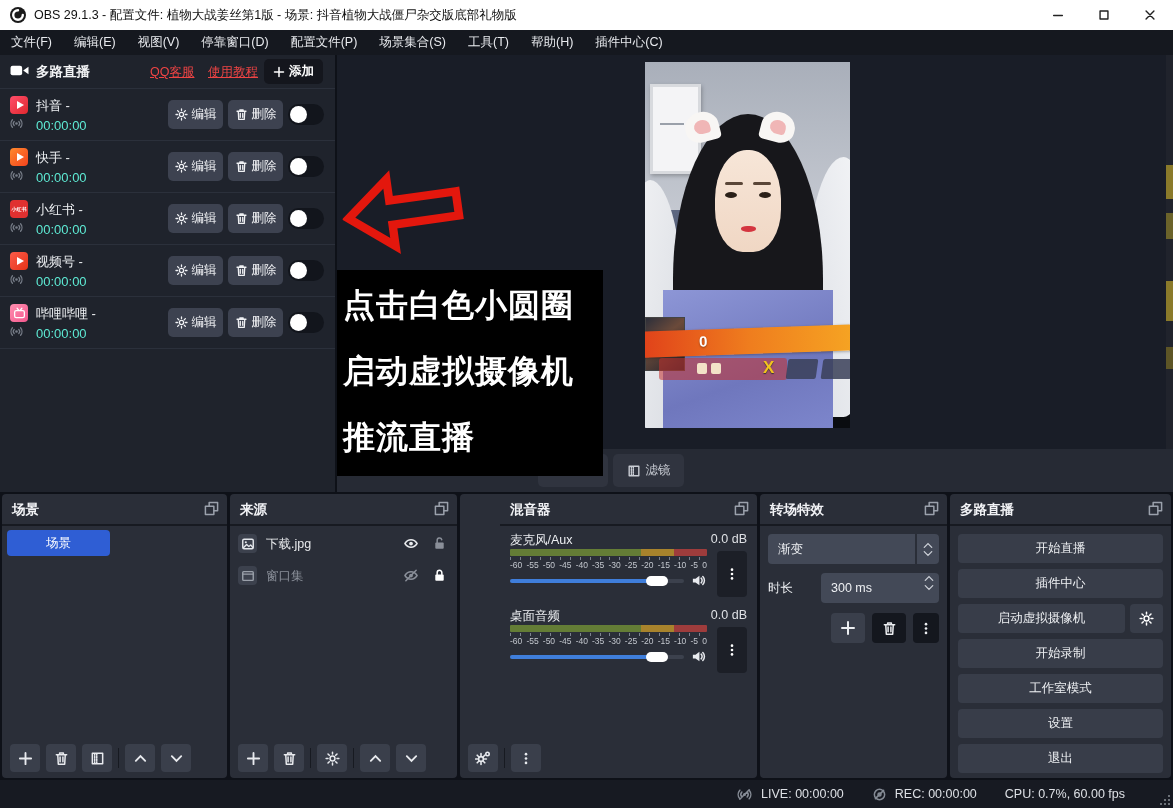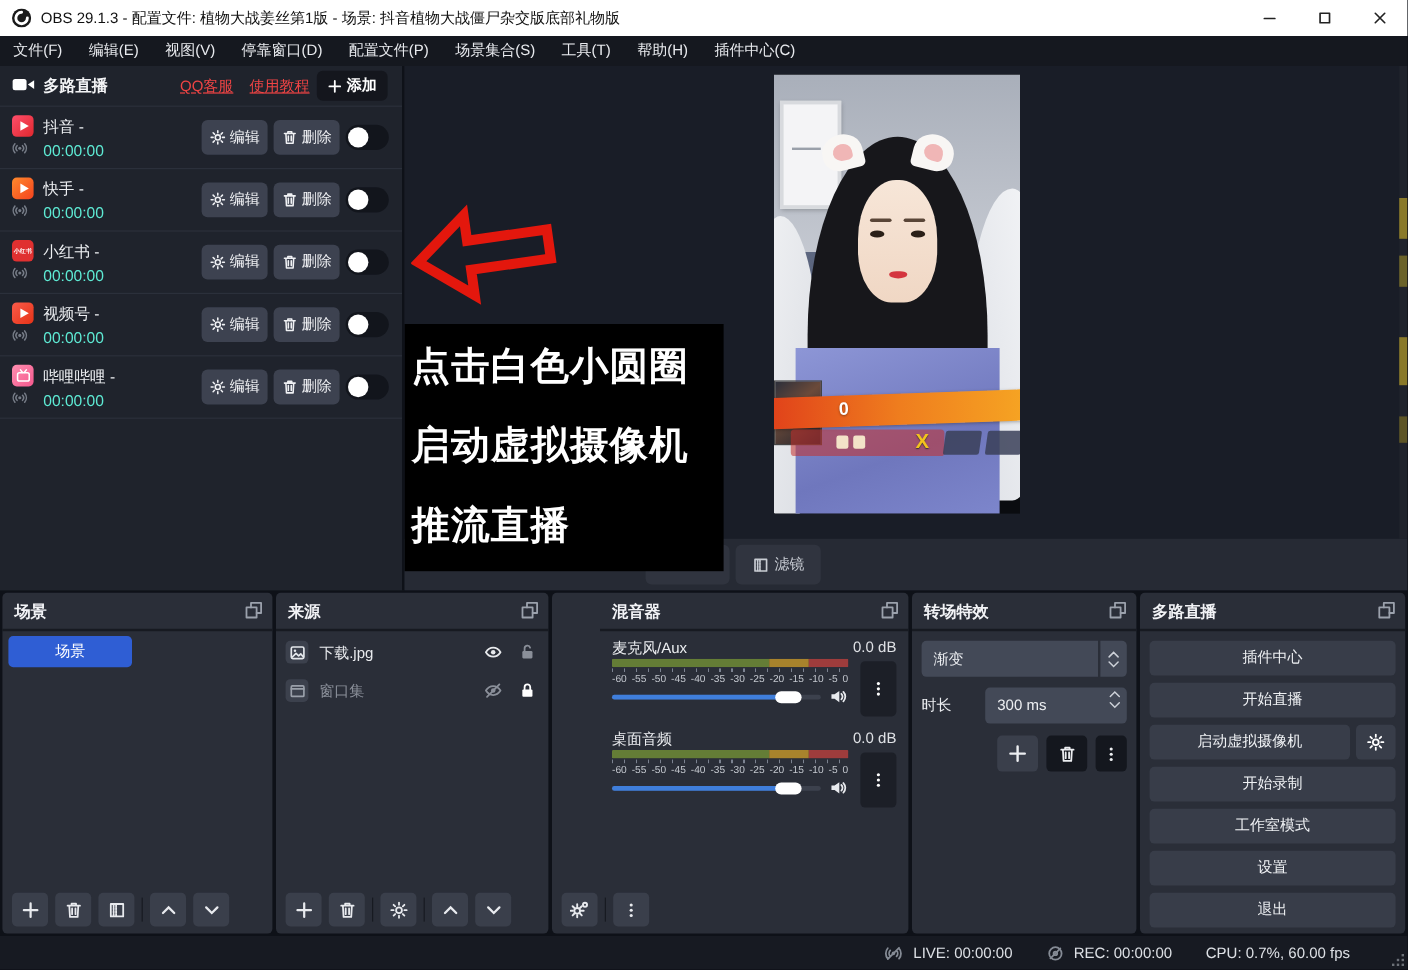--- a/index.html
+++ b/index.html
@@ -745,22 +745,22 @@
 
     <div class="panel pn-controls">
       <div class="p-head">
         <span class="p-title">多路直播</span>
         <svg class="p-pop i" width="15" height="15" viewBox="0 0 16 16">
             <rect class="s" x="1.5" y="5.5" width="9" height="9"></rect>
             <path class="s" d="M5.5 5.5v-4h9v9h-4"></path>
           </svg>
       </div>
       <div class="ctl-body">
+        <div class="ctl-btn">开始直播</div>
         <div class="ctl-btn">插件中心</div>
-        <div class="ctl-btn">开始直播</div>
         <div class="ctl-row">
           <div class="ctl-btn">启动虚拟摄像机</div>
           <div class="ctl-gear">
               <svg class="i" width="15" height="15" viewBox="0 0 16 16">
                 <circle class="s" cx="8" cy="8" r="2.6"></circle>
                 <path class="s" d="M8 1.2v2M8 12.8v2M1.2 8h2M12.8 8h2M3.2 3.2l1.4 1.4M11.4 11.4l1.4 1.4M3.2 12.8l1.4-1.4M11.4 4.6l1.4-1.4"></path>
               </svg>
             </div>
         </div>
         <div class="ctl-btn">开始录制</div>

